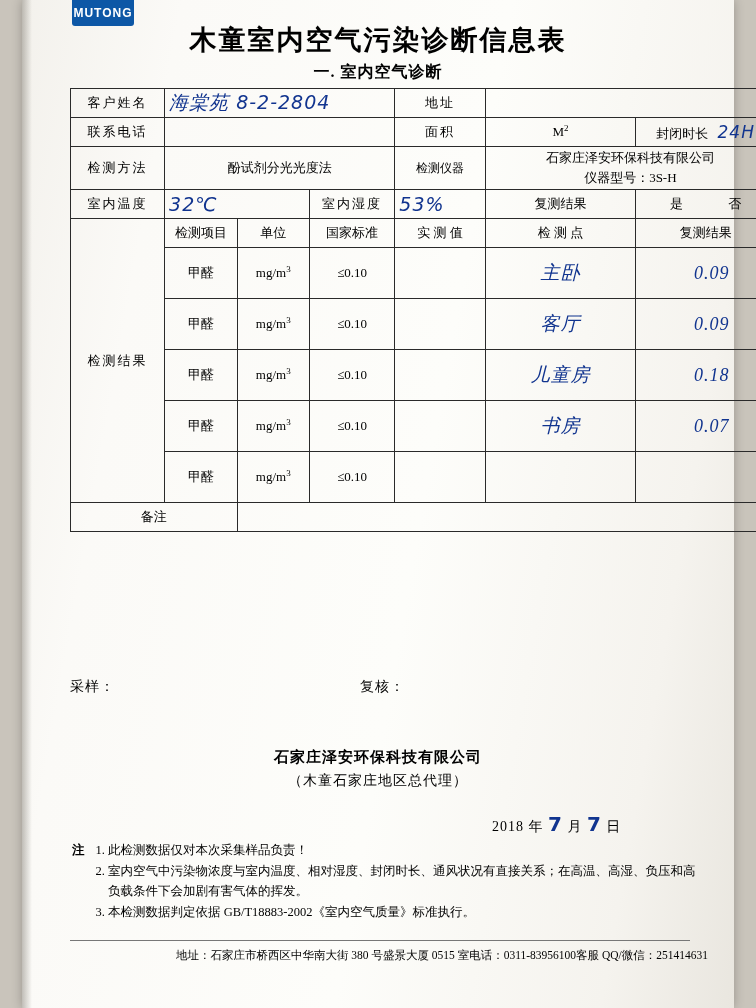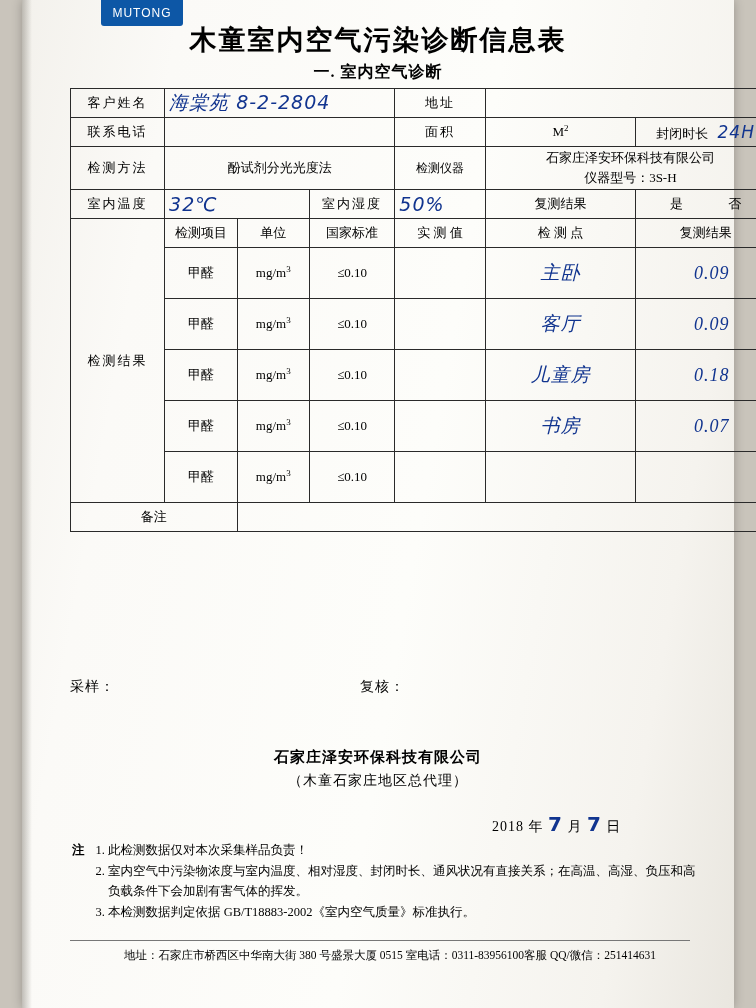--- a/index.html
+++ b/index.html
@@ -17,26 +17,25 @@
     width:712px; height:1008px;
     background:linear-gradient(100deg,#f3f1ec 0%,#fbfaf7 18%,#fdfdfa 55%,#f5f3ee 85%,#e9e6df 100%);
     box-shadow:0 0 10px rgba(0,0,0,.25);
   }
   #paper:before{
     content:"";position:absolute;left:0;top:0;width:10px;height:100%;
     background:linear-gradient(90deg,rgba(120,115,105,.45),rgba(120,115,105,0));
   }
   
   .logo{
-    position:absolute;left:50px;top:0px;width:82px;height:26px;
+    position:absolute;left:50px;top:0px;width:62px;height:26px;
     background:#0d57a6;border-radius:0 0 3px 3px;
     color:#fff;font-family:"Liberation Sans",sans-serif;
     font-size:12px;letter-spacing:1px;text-align:center;line-height:26px;
-    font-weight:normal;
-    margin-left:29px;
+    font-weight:bold;
   }
   h1.title{
     position:absolute;left:0;top:22px;width:712px;text-align:center;
     font-size:27px;font-weight:bold;letter-spacing:2px;margin:0;
     font-family:Liberation Mono, monospace;
   }
   h2.subtitle{
     position:absolute;left:0;top:62px;width:712px;text-align:center;
     font-size:16px;font-weight:bold;letter-spacing:1px;margin:0;
   }
@@ -86,21 +85,21 @@
   }
   .datewrap .hw{font-size:20px;color:#11348f;font-family:"DejaVu Sans",sans-serif;font-weight:bold;}
   .notes{
     position:absolute;left:50px;top:840px;width:630px;font-size:12.5px;line-height:20px;
   }
   .notes .hd{position:absolute;left:0;top:0;font-weight:bold;}
   .notes ol{margin:0;padding-left:36px;}
   .notes li{margin-bottom:1px;}
   .addr{
     position:absolute;left:50px;top:948px;width:636px;font-size:11.5px;
-    display:flex;justify-content:center;
+    display:flex;justify-content:flex-end;
   }
   .addr span{white-space:nowrap;}
   .hr{
     position:absolute;left:48px;top:940px;width:620px;height:1px;background:#777;
   }
 </style>
 </head>
 <body>
 
 <div id="paper">
@@ -136,21 +135,21 @@
       <td class="c" style="line-height:14px;font-size:12px">检测仪器</td>
       <td class="c" colspan="2" style="padding:2px 4px">
         <div>石家庄泽安环保科技有限公司</div>
         <div style="margin-top:2px">仪器型号：3S-H</div>
       </td>
     </tr>
     <tr>
       <td class="c lbl">室内温度</td>
       <td class="l hand big" colspan="2">32℃</td>
       <td class="c lbl">室内湿度</td>
-      <td class="l hand big">50%</td>
+      <td class="l hand big">53%</td>
       <td class="c">复测结果</td>
       <td class="c">
         <span style="margin-right:42px">是</span>
         <span>否</span>
       </td>
     </tr>
 
     <tr>
       <td class="vert" rowspan="6">
         <span>检测结果</span>

